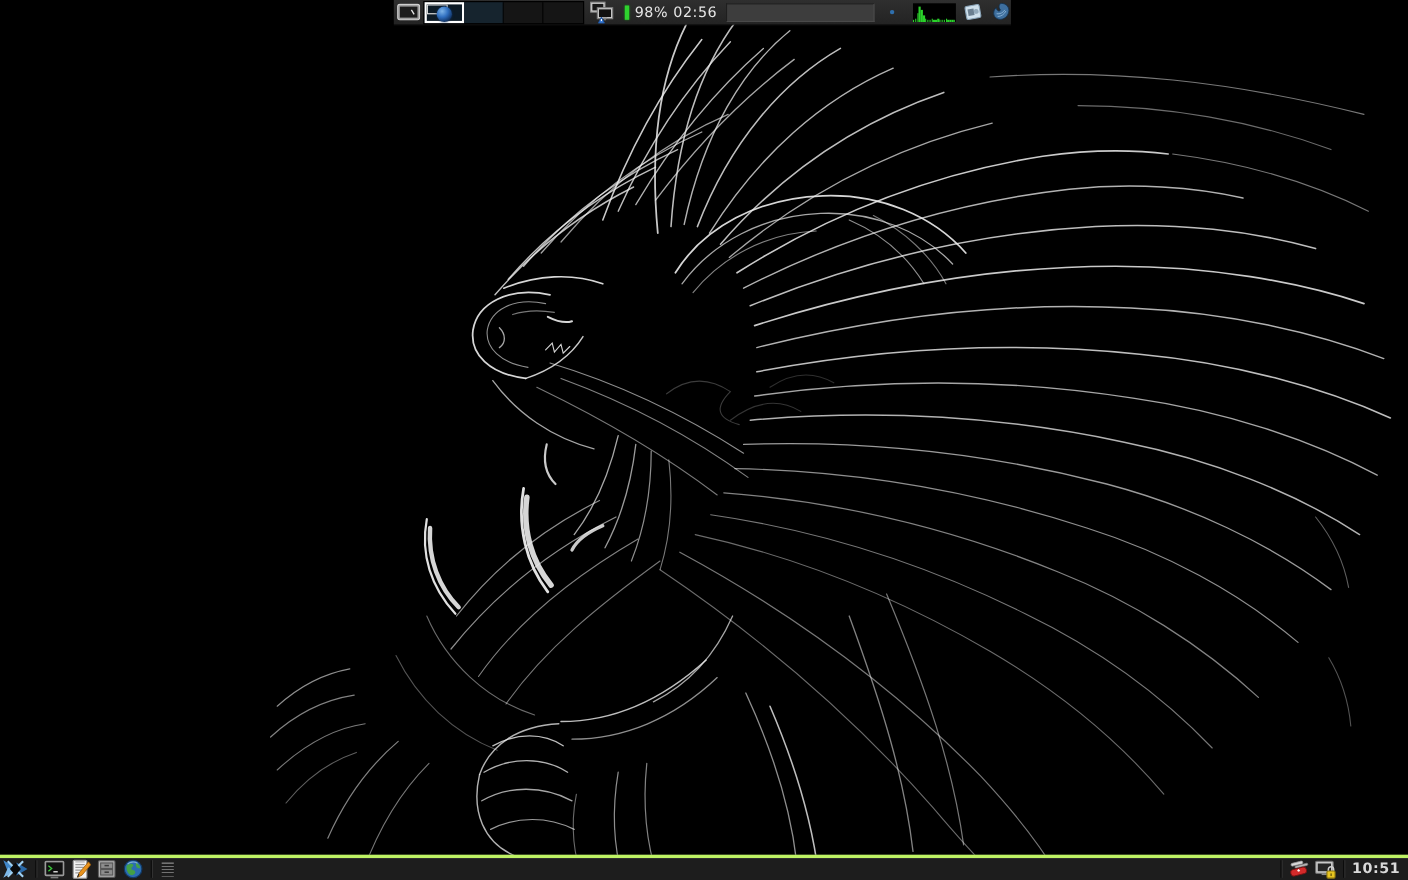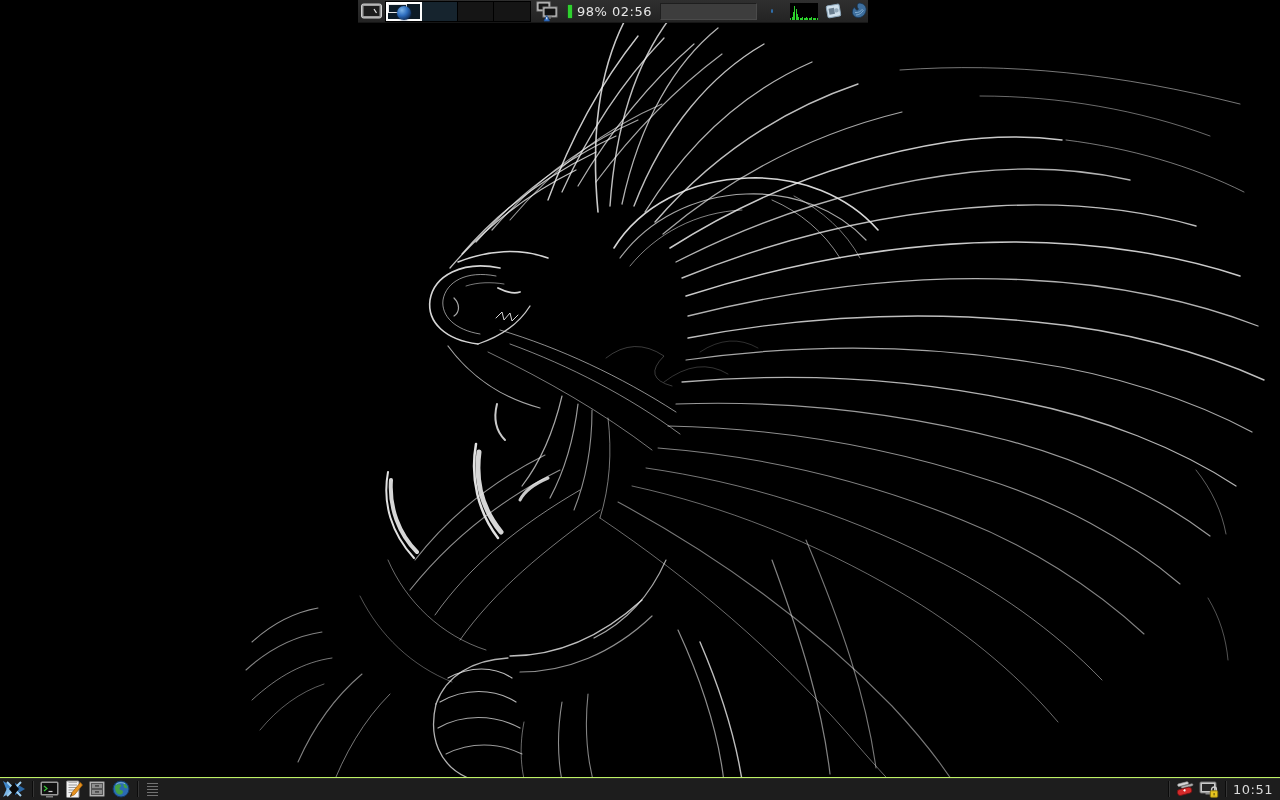--- a/index.html
+++ b/index.html
@@ -9,21 +9,21 @@
     font-family:"DejaVu Sans", sans-serif;
     position:relative;
   }
 
   
   .desktop { position:absolute; inset:0; background:#000; }
   .wallpaper { position:absolute; inset:0; }
 
   
   .top-panel {
-    position:absolute; left:358px; top:0; width:510px; height:23px;
+    position:absolute; left:358px; top:0; width:561px; height:23px;
     background:linear-gradient(#2f2f2f,#232323);
     border-bottom:1px solid #161616;
     display:flex; align-items:center;
     z-index:10;
   }
   .tp-launcher { width:22px; height:19px; margin-left:3px; display:flex; align-items:center; justify-content:center; }
 
   .pager { display:flex; height:21px; margin-left:3px; background:#000; border:1px solid #000; }
   .pager-cell {
     width:36px; height:100%; background:#151515; position:relative;
@@ -59,24 +59,25 @@
   .cpu-graph {
     width:42px; height:17px; margin-left:17px; background:#000;
     display:flex; align-items:flex-end; overflow:hidden;
   }
   .cpu-bar { width:1.5px; margin-right:0.5px; background:#2bd12b; }
 
   
   .taskbar {
     position:absolute; left:0; bottom:0; width:1280px; height:23px;
     background:#1d1d1d;
-    border-top:1px solid #bef264;
+    border-top:3px solid #bef264;
     box-shadow:inset 0 1px 0 #2e2e2e;
     display:flex; align-items:center;
     z-index:10;
+    font-weight:bold;
   }
   .tb-icon { width:22px; height:20px; margin:0 1px; display:flex; align-items:center; justify-content:center; }
   .vsep { width:1px; height:16px; background:#0b0b0b; box-shadow:1px 0 0 #353535; margin:0 4px; }
   .grip {
     width:11px; height:13px; margin-left:5px; opacity:.75;
     background:repeating-linear-gradient(#8f8f8f 0 1px, transparent 1px 3px);
   }
   .tb-spacer { flex:1; }
   .clock { color:#d9d9d9; font-size:13px; margin:0 7px 0 3px; letter-spacing:0.5px; }
 </style>

